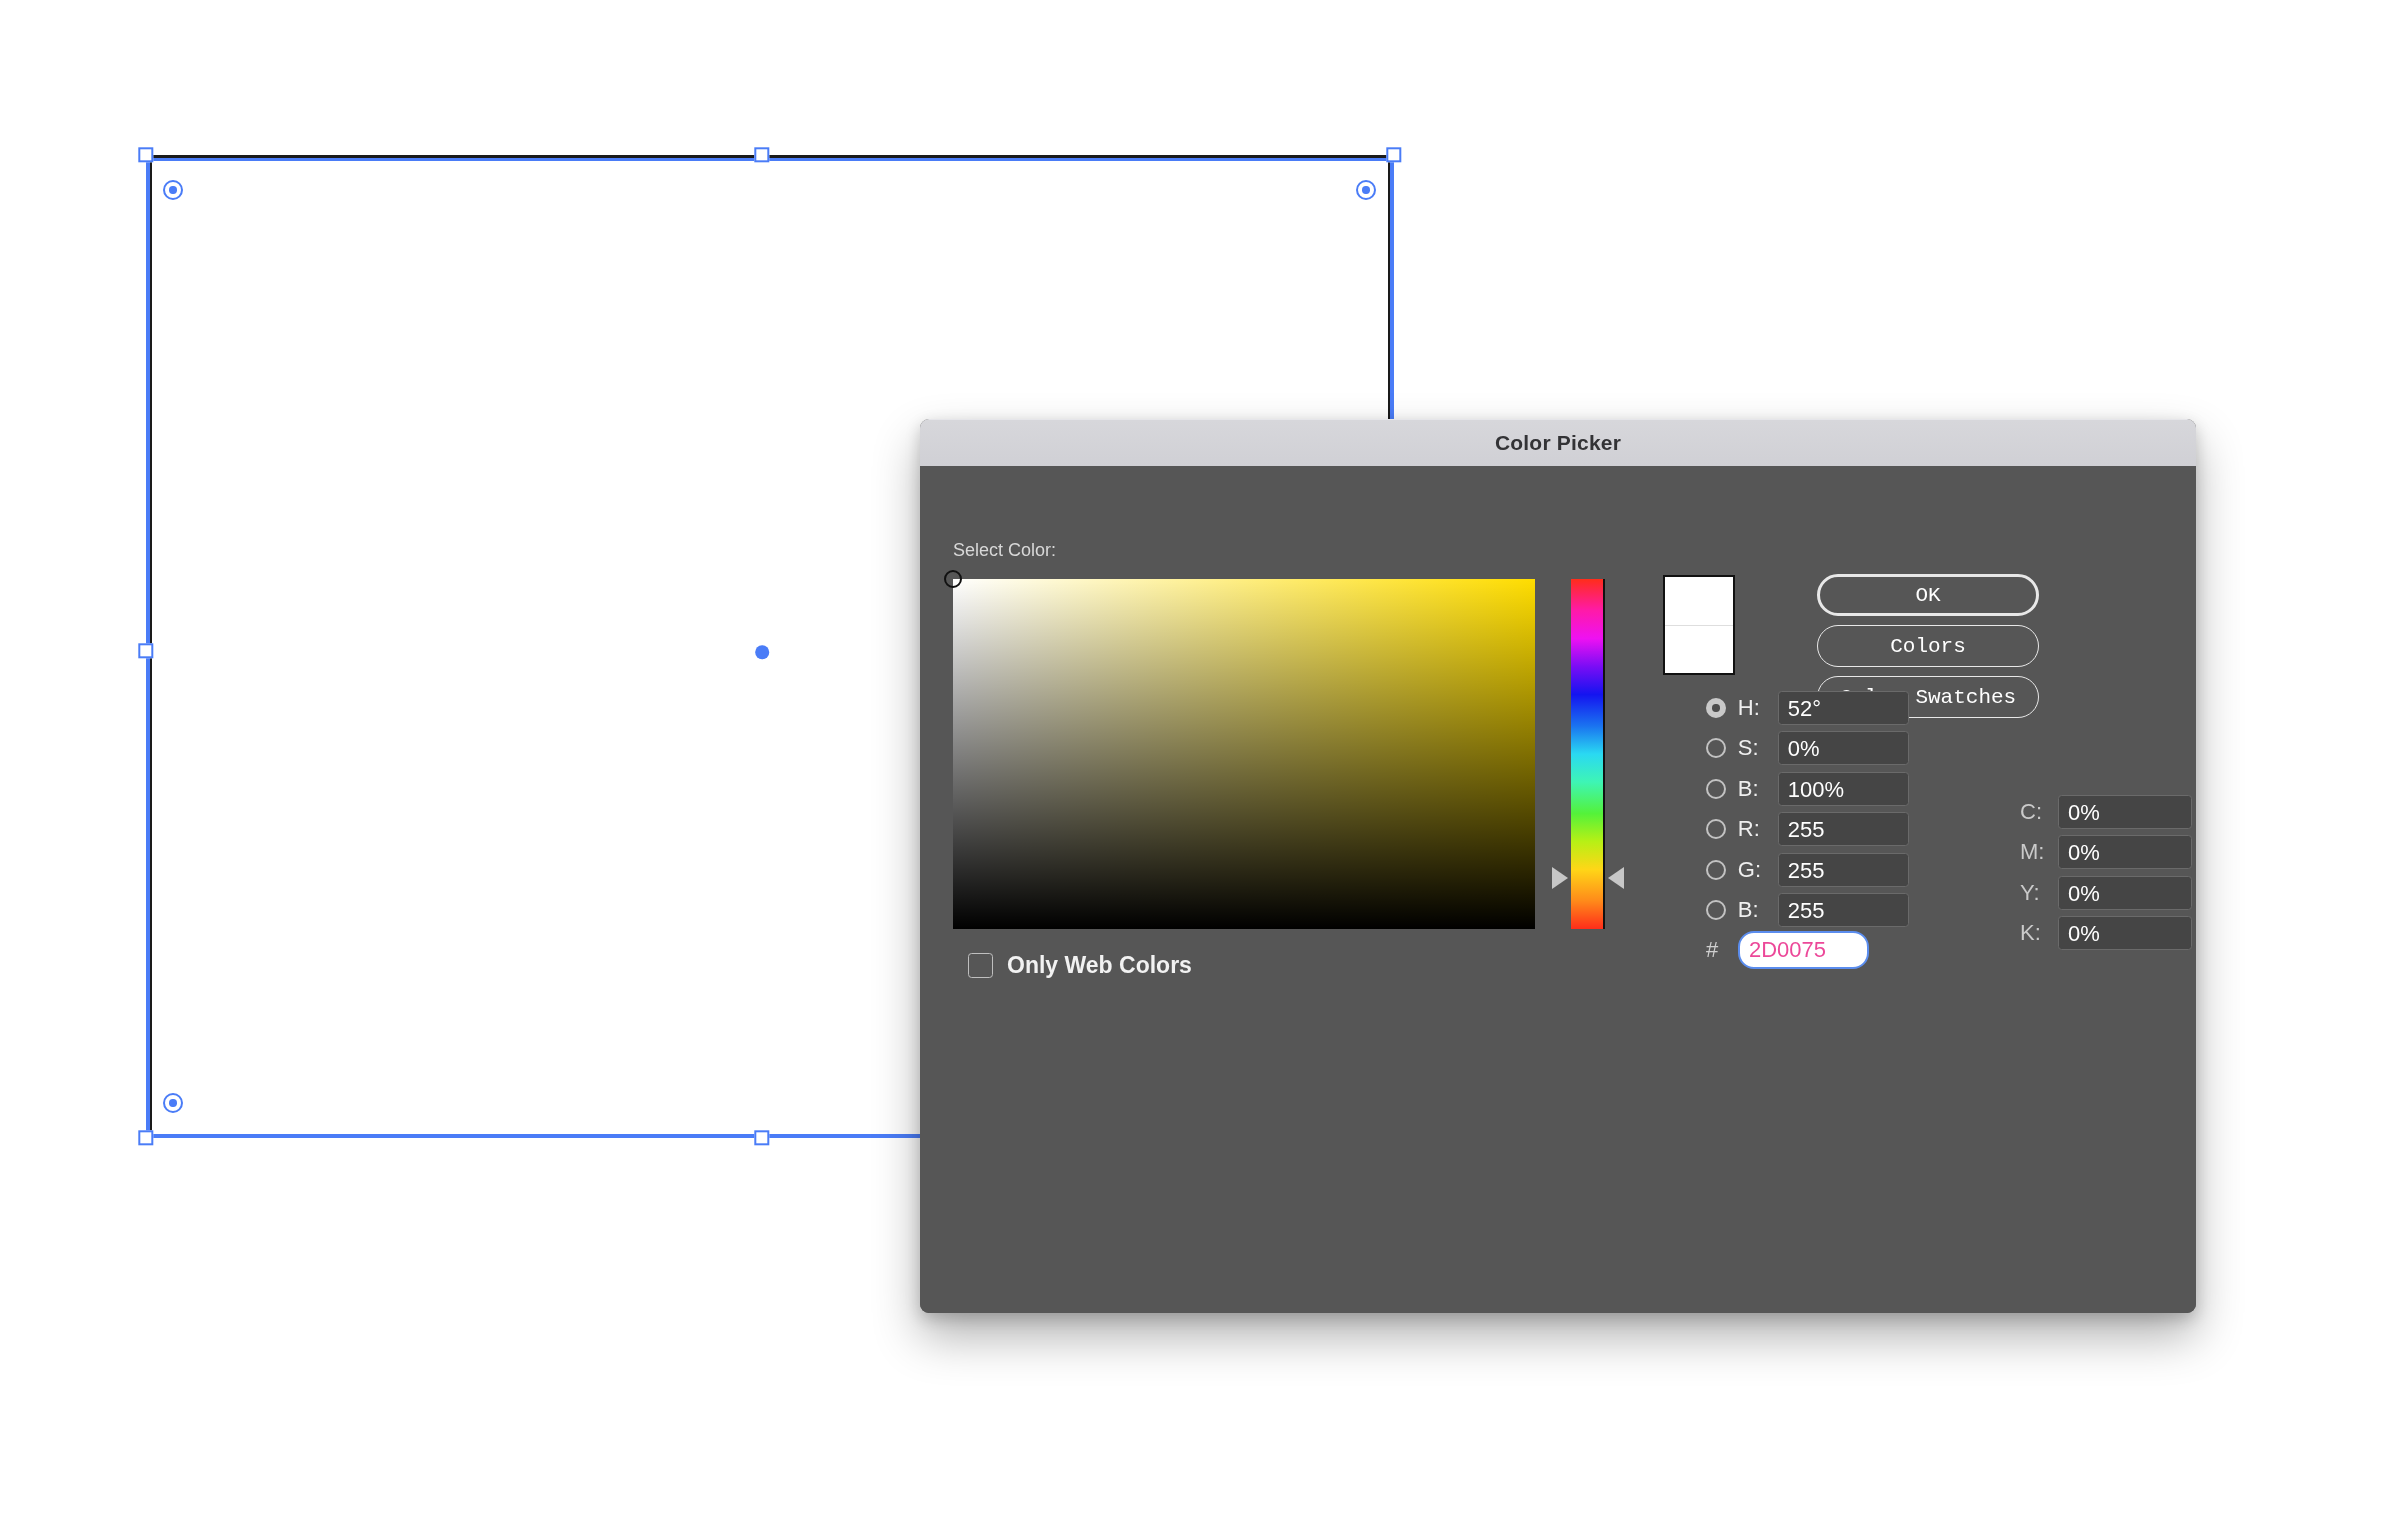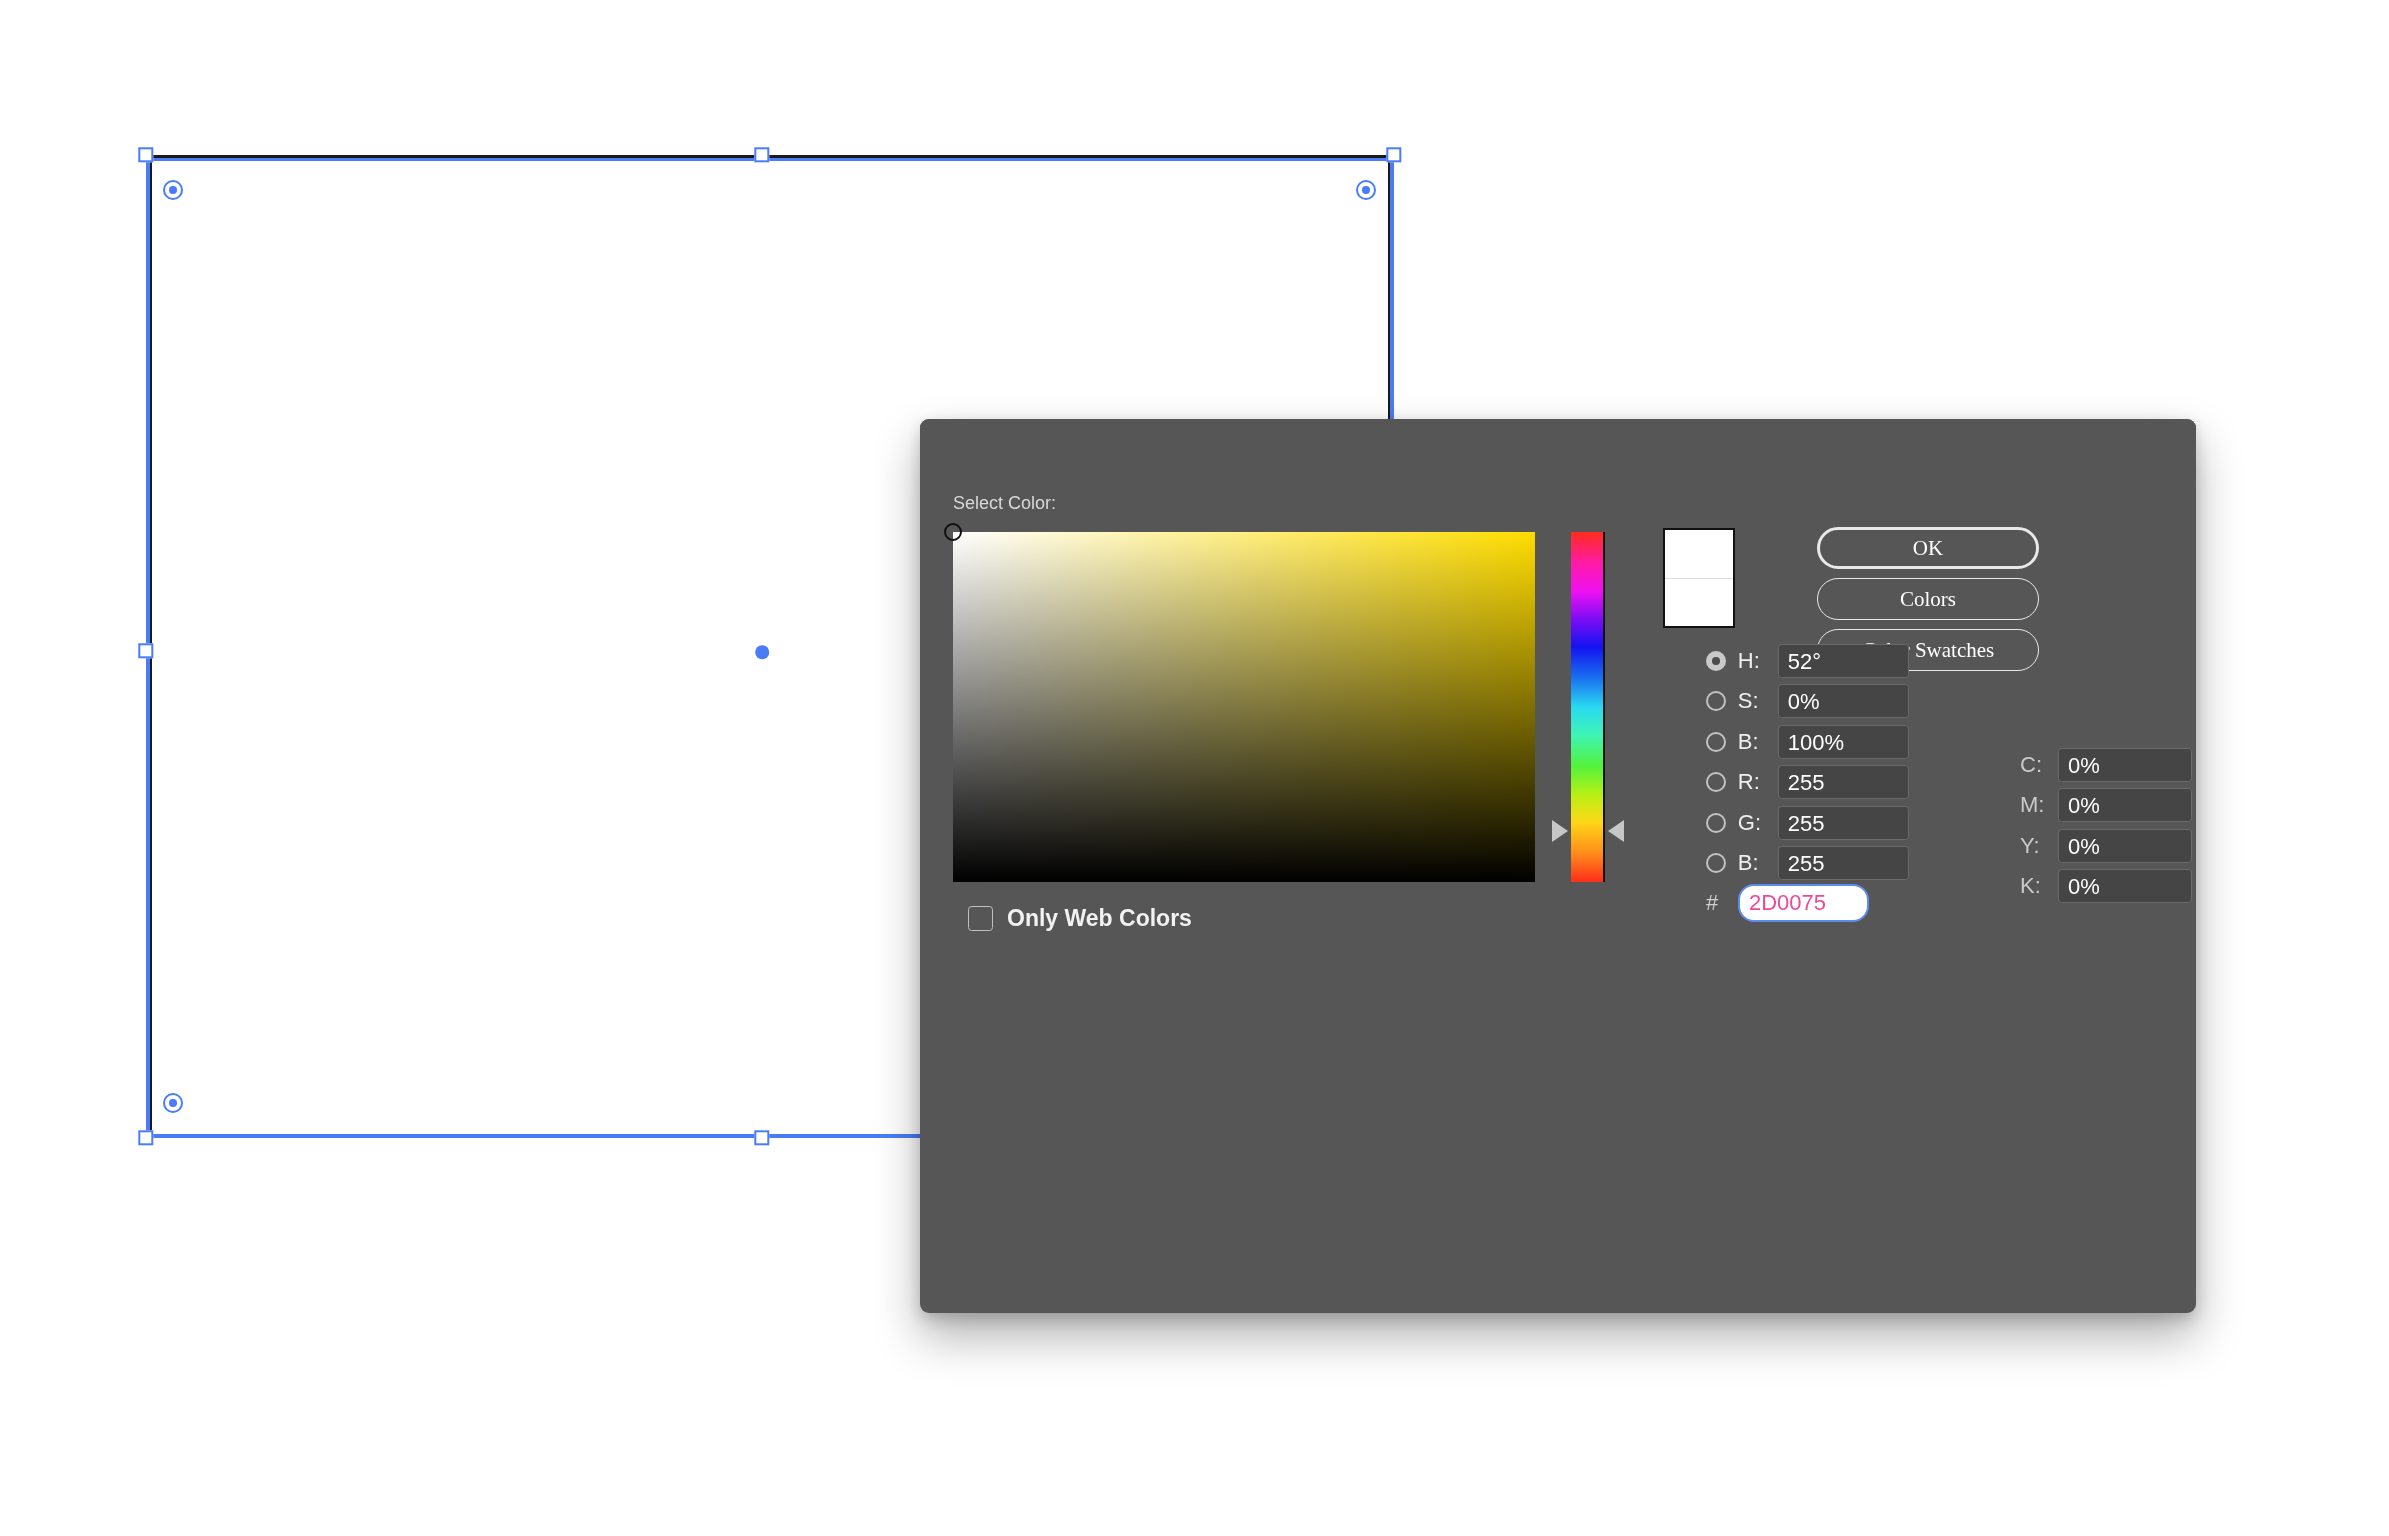--- a/index.html
+++ b/index.html
@@ -204,21 +204,21 @@
   }
   .dlg-btn {
     display: block;
     width: 100%;
     height: 42px;
     margin-bottom: 9px;
     border-radius: 21px;
     background: transparent;
     color: #ffffff;
     font-size: 21px;
-    font-family: Liberation Serif, serif;
+    font-family: Liberation Mono, monospace;
     border: 1.8px solid #e8e8e8;
     cursor: pointer;
   }
   .dlg-btn.default { border-width: 3.6px; }
 
   
   #fields {
     position: absolute;
     left: 786px;
     top: 225px;
@@ -365,20 +365,23 @@
     <div class="live-corner" style="left:1220px;top:35px;"></div>
     <div class="live-corner" style="left:27px;top:948px;"></div>
 
     <div class="center-dot" style="left:616px;top:497px;"></div>
   </div>
 
 </div>
 
 <div id="color-picker-dialog">
 
+  <div id="dialog-titlebar">
+    <span id="dialog-title">Color Picker</span>
+  </div>
 
   <div id="dialog-body">
 
     <div id="select-color-label">Select Color:</div>
 
     <div id="sb-square" style="--hue-color: #FFDD00;">
       <div id="sb-cursor" style="left: 0%; top: 0%;"></div>
     </div>
 
     <div id="hue-slider-wrap">

